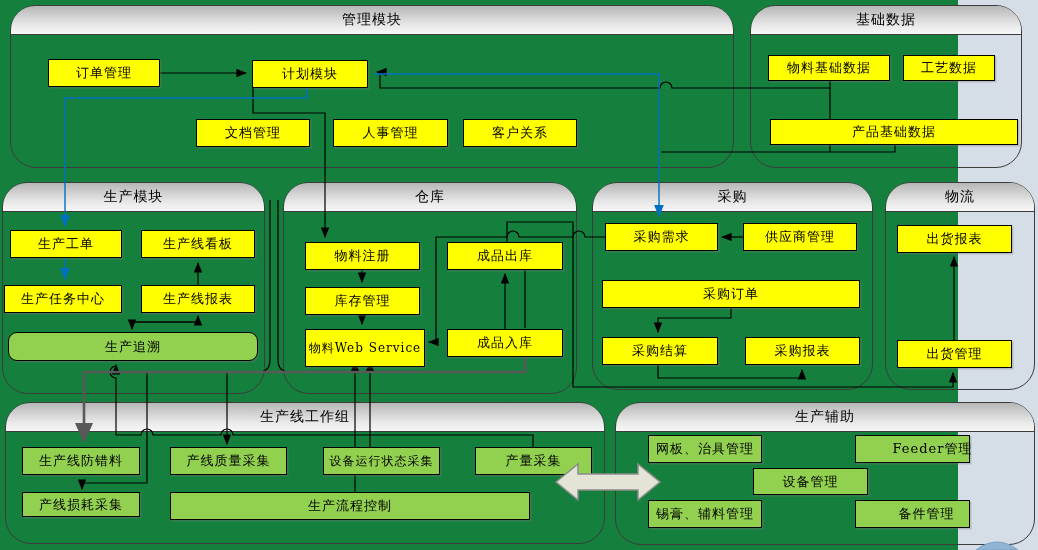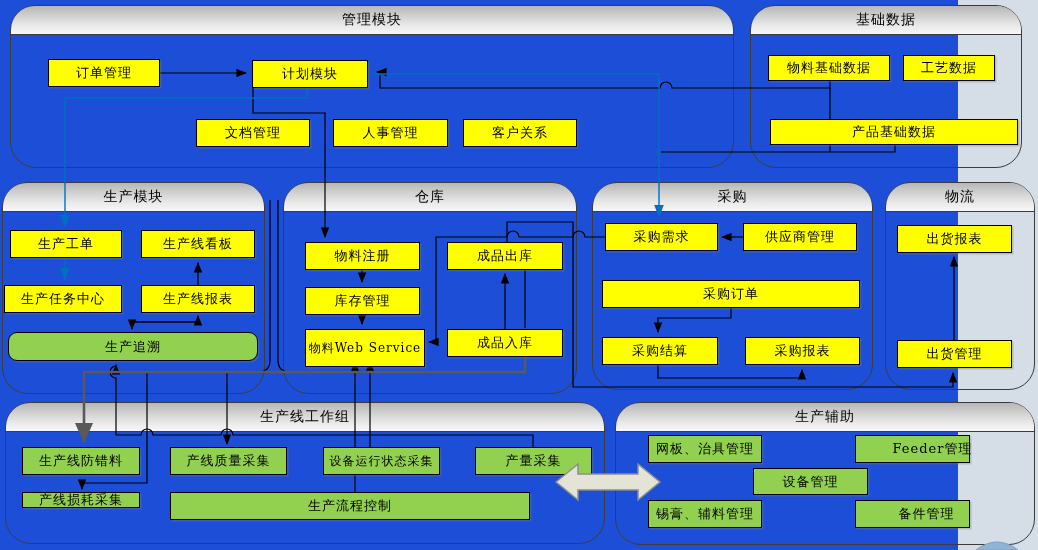--- a/index.html
+++ b/index.html
@@ -1,16 +1,16 @@
 <!DOCTYPE html>
 <html><head>
 <meta charset="utf-8">
 <style>
   html,body{margin:0;padding:0;background:#fff;}
-  #stage{position:relative;width:1038px;height:550px;overflow:hidden;background:#1d4ed8;
+  #stage{position:relative;width:1038px;height:550px;overflow:hidden;background:#15803d;
          font-family:"DejaVu Serif","Liberation Serif",serif;}
   .band{position:absolute;top:0;height:550px;pointer-events:none;}
   .container{position:absolute;border:1.6px solid #3c3c3c;border-radius:26px;background:transparent;box-sizing:border-box;}
   .container .hdr{height:28px;border-bottom:1.4px solid #3c3c3c;border-radius:24px 24px 0 0;
       background:linear-gradient(180deg,#b7b7b7 0%,#e9e9e9 70%,#f7f7f7 100%);
       display:flex;align-items:center;justify-content:center;
       font-size:14px;color:#000;letter-spacing:1px;}
   .box{position:absolute;display:flex;align-items:center;justify-content:center;
        border:1.3px solid #000;box-sizing:border-box;font-size:13px;color:#000;
        letter-spacing:1px;white-space:nowrap;box-shadow:1.5px 1.5px 0 rgba(120,120,120,.35);}
@@ -147,21 +147,21 @@
     <div class="box yellow lay-boxes" style="left:602px;top:337px;width:116px;height:28px;">采购结算</div>
     <div class="box yellow lay-boxes" style="left:745px;top:337px;width:115px;height:28px;">采购报表</div>
 
     <div class="box yellow lay-boxes" style="left:897px;top:225px;width:115px;height:28px;">出货报表</div>
     <div class="box yellow lay-boxes" style="left:897px;top:340px;width:115px;height:28px;">出货管理</div>
 
     <div class="box green lay-boxes" style="left:22px;top:447px;width:118px;height:28px;">生产线防错料</div>
     <div class="box green lay-boxes" style="left:170px;top:447px;width:117px;height:28px;">产线质量采集</div>
     <div class="box green lay-boxes" style="left:323px;top:447px;width:117px;height:28px;font-size:12px;">设备运行状态采集</div>
     <div class="box green lay-boxes" style="left:475px;top:447px;width:117px;height:28px;">产量采集</div>
-    <div class="box green lay-boxes" style="left:22px;top:492px;width:118px;height:16px;">产线损耗采集</div>
+    <div class="box green lay-boxes" style="left:22px;top:492px;width:118px;height:25px;">产线损耗采集</div>
     <div class="box green lay-boxes" style="left:170px;top:492px;width:360px;height:28px;">生产流程控制</div>
 
     <div class="box green lay-boxes" style="left:648px;top:435px;width:114px;height:28px;">网板、治具管理</div>
     <div class="box green lay-boxes" style="left:855px;top:435px;width:115px;height:28px;padding-left:40px;">Feeder管理</div>
     <div class="box green lay-boxes" style="left:753px;top:468px;width:115px;height:27px;">设备管理</div>
     <div class="box green lay-boxes" style="left:648px;top:500px;width:114px;height:28px;">锡膏、辅料管理</div>
     <div class="box green lay-boxes" style="left:855px;top:500px;width:115px;height:28px;padding-left:28px;">备件管理</div>
   </div>
 
   <svg class="overlay lay-deco" width="1038" height="550" viewBox="0 0 1038 550">

